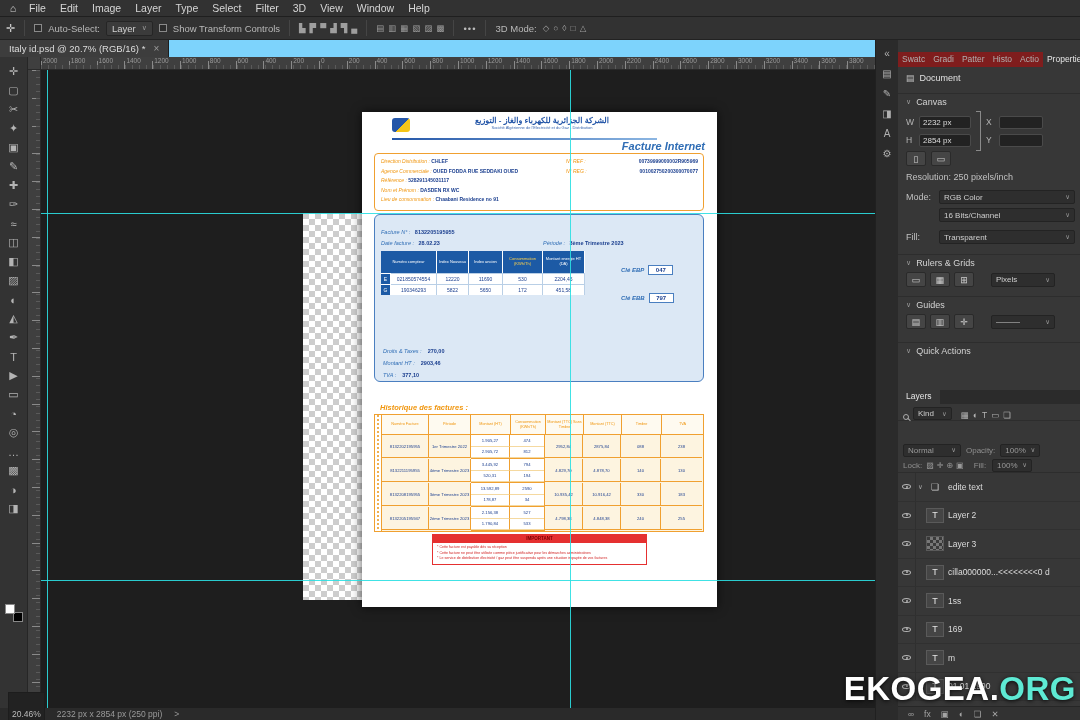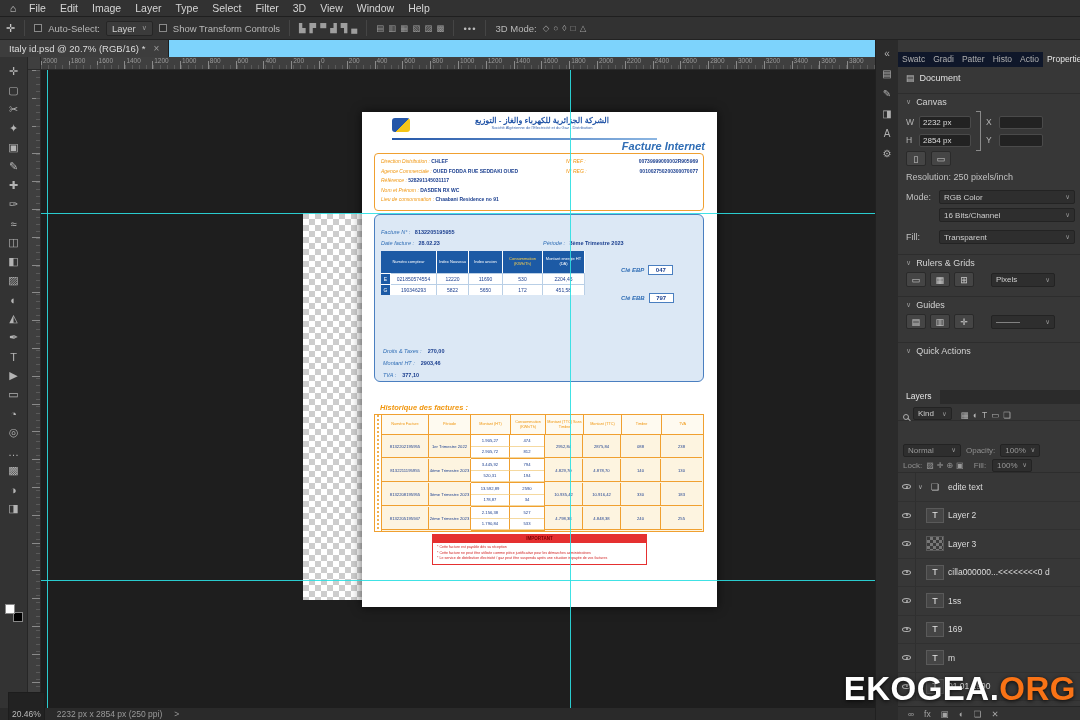--- a/index.html
+++ b/index.html
@@ -147,21 +147,21 @@
   .statusbar { left:0; top:708px; width:875px; height:12px; background:#2a2a2a; color:#9a9a9a;
                font-size:8.5px; display:flex; align-items:center; gap:12px; padding-left:8px; }
   .statusbar .zoombox { border:1px solid #1d1d1d; background:#222; padding:16px 3px; color:#bbb; }
 
   
   .rightcol { left:875px; top:40px; width:205px; height:680px; background:#2b2b2b; border-left:1px solid #202020; }
   .icostrip { position:absolute; left:0; top:0; width:22px; height:100%; background:#2b2b2b;
               display:flex; flex-direction:column; align-items:center; gap:9px; padding-top:8px; }
   .icostrip span { color:#b0b0b0; font-size:10px; }
   .panelmain { position:absolute; left:22px; top:0; width:183px; height:100%; background:#373737; }
-  .ptabs { position:absolute; left:0; top:12px; width:183px; height:15px; background:#0f172a; display:flex;
+  .ptabs { position:absolute; left:0; top:12px; width:183px; height:15px; background:#7f1d1d; display:flex;
            font-size:8.5px; color:#b0b0b0; }
   .ptab { padding:2px 4px; white-space:nowrap; }
   .ptab.active { background:#373737; color:#e6e6e6; }
   .props { position:absolute; left:0; top:27px; width:183px; height:323px; color:#c0c0c0; font-size:9px; }
   .prow { position:absolute; left:8px; right:6px; display:flex; align-items:center; gap:5px; }
   .psech { position:absolute; left:0; right:0; border-top:1px solid #2d2d2d; padding:3px 0 0 8px;
            color:#d3d3d3; font-size:9px; display:flex; gap:5px; align-items:center; }
   .chev { font-size:7px; color:#9a9a9a; }
   .pin { background:#222; border:1px solid #4a4a4a; border-radius:2px; color:#ddd; font-size:8px;
          height:13px; line-height:12px; padding:0 3px; width:52px; }
@@ -207,21 +207,21 @@
                  background-size:6px 6px; border:1px solid #5a5a5a; }
   .licon.group { color:#cfcfcf; }
   .llabel { font-size:8.5px; color:#dcdcdc; white-space:nowrap; overflow:hidden; }
   .lbottom { position:absolute; left:0; bottom:0; width:183px; height:14px; background:#323232;
              border-top:1px solid #262626; display:flex; align-items:center; gap:10px; padding:0 10px; }
   .lbottom span { color:#a5a5a5; font-size:8.5px; }
 
   
   .wm { position:absolute; right:4px; bottom:12px; z-index:99; font-size:33px; font-weight:bold;
         color:#fff; text-shadow:0 1px 4px rgba(0,0,0,.8); letter-spacing:0.5px; }
-  .wm .green { color:#f97316; }
+  .wm .green { color:#5eead4; }
 </style>
 </head>
 <body>
 
 <div id="app">
 
   <div class="abs menubar">
     <span class="homeico">⌂</span>
     <div style="display:flex">
 

